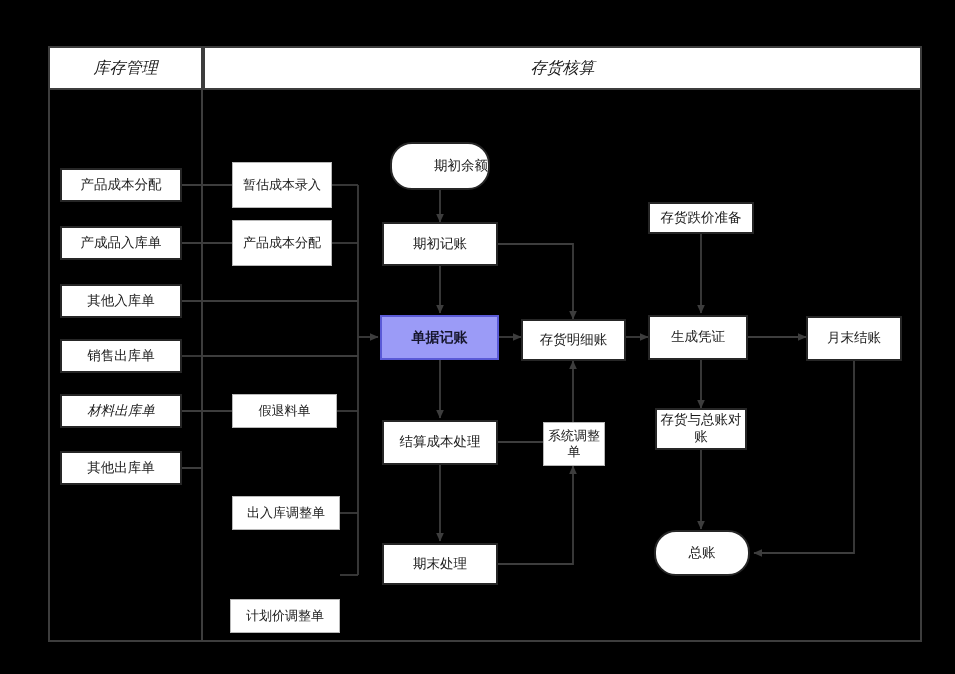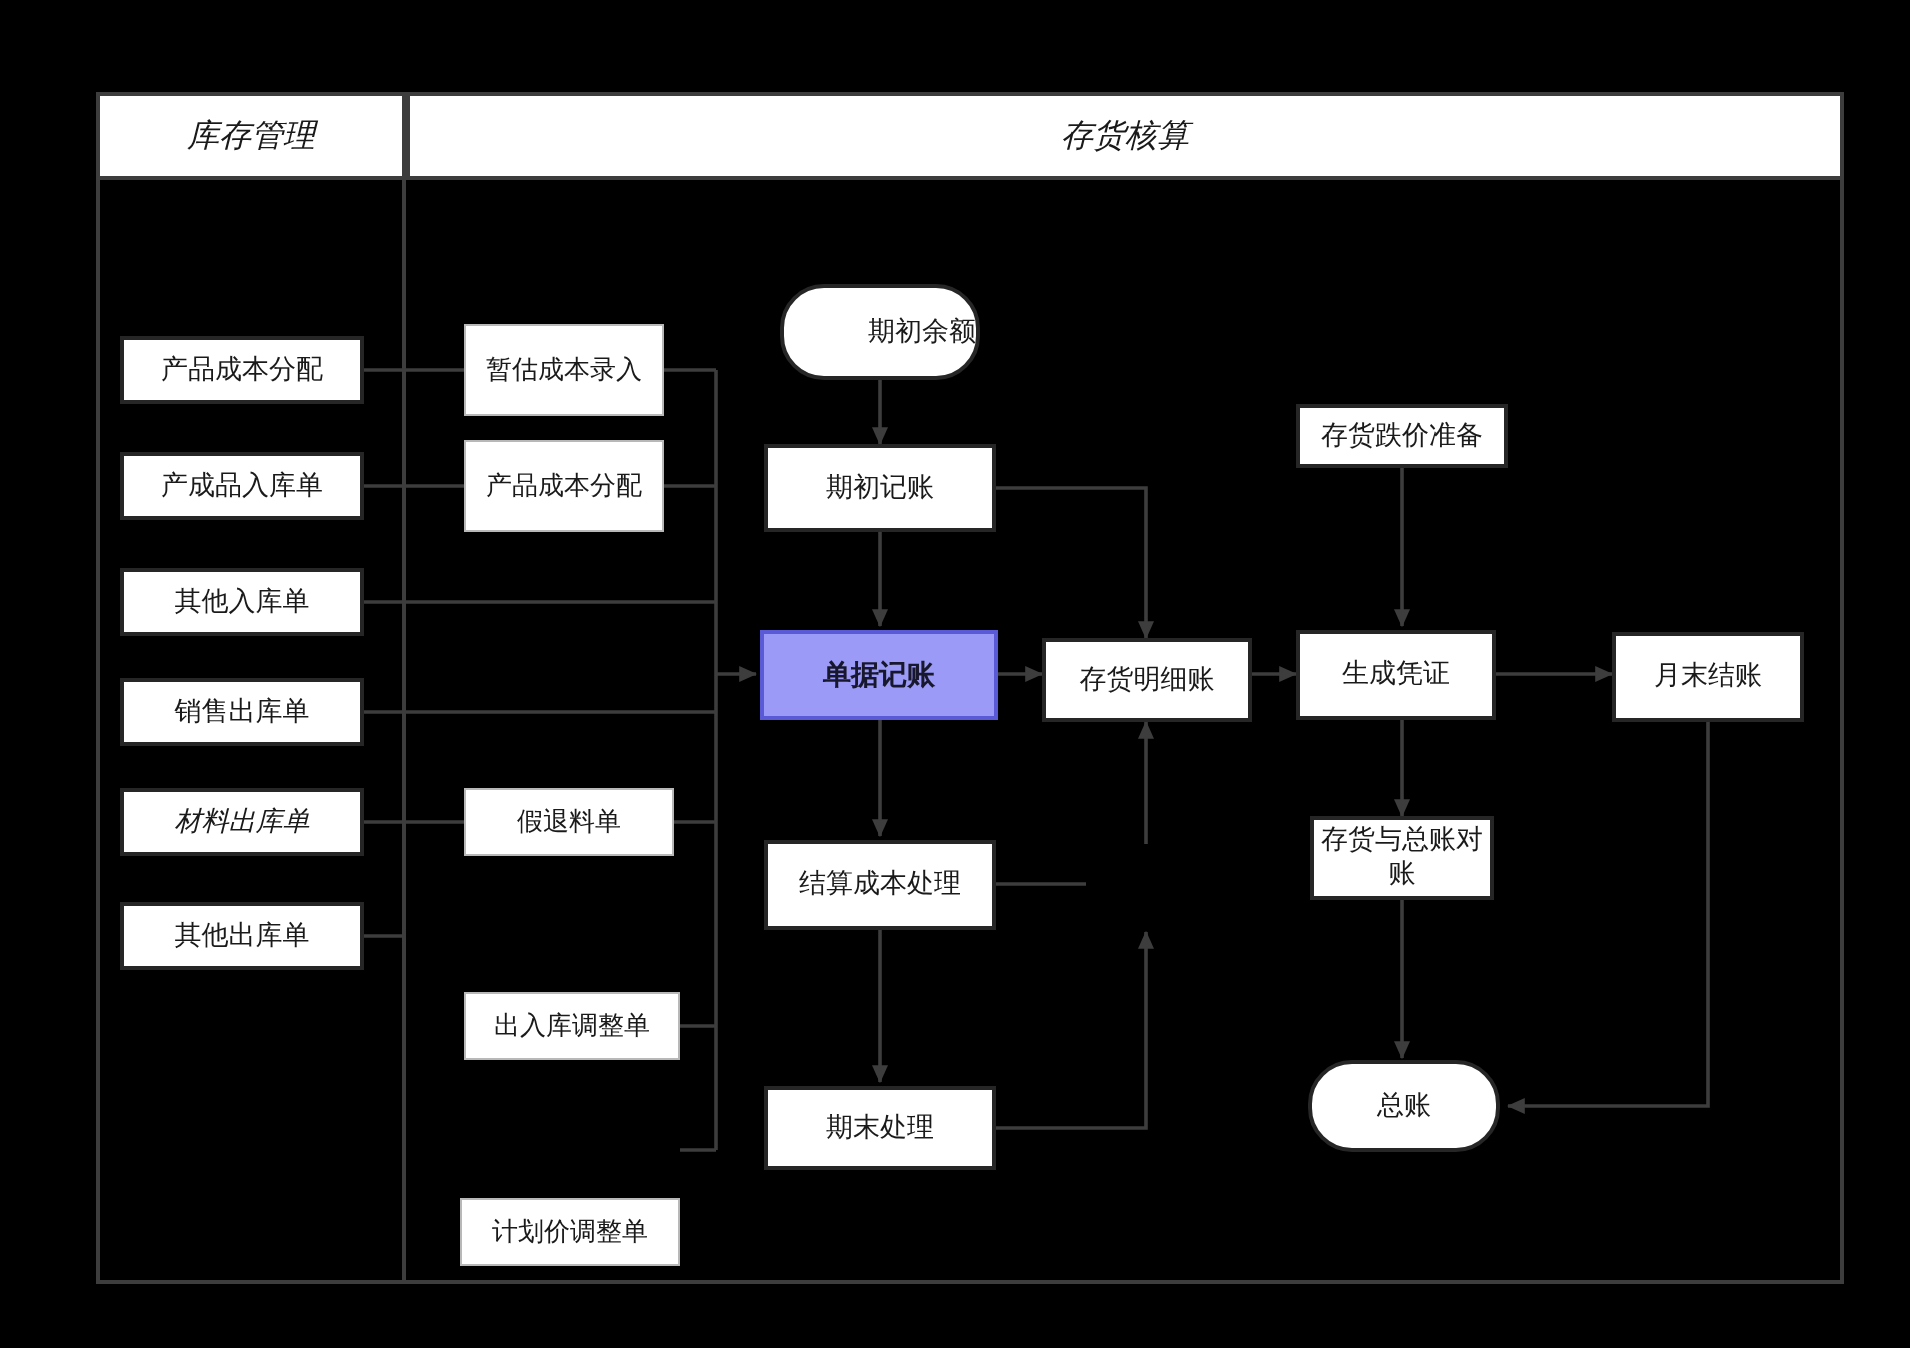--- a/index.html
+++ b/index.html
@@ -158,20 +158,23 @@
     </div>
 
   <div class="node n-solid" style="left:521px;top:319px;width:105px;height:42px;">
     <span>存货明细账</span>
     </div>
 
   <div class="node n-solid" style="left:382px;top:420px;width:116px;height:45px;">
     <span>结算成本处理</span>
     </div>
 
+  <div class="node n-thin" style="left:543px;top:422px;width:62px;height:44px;">
+    <span>系统调整单</span>
+    </div>
 
   <div class="node n-solid" style="left:382px;top:543px;width:116px;height:42px;">
     <span>期末处理</span>
     </div>
 
   <div class="node n-solid" style="left:648px;top:202px;width:106px;height:32px;">
     <span>存货跌价准备</span>
     </div>
 
   <div class="node n-solid" style="left:648px;top:315px;width:100px;height:45px;">

